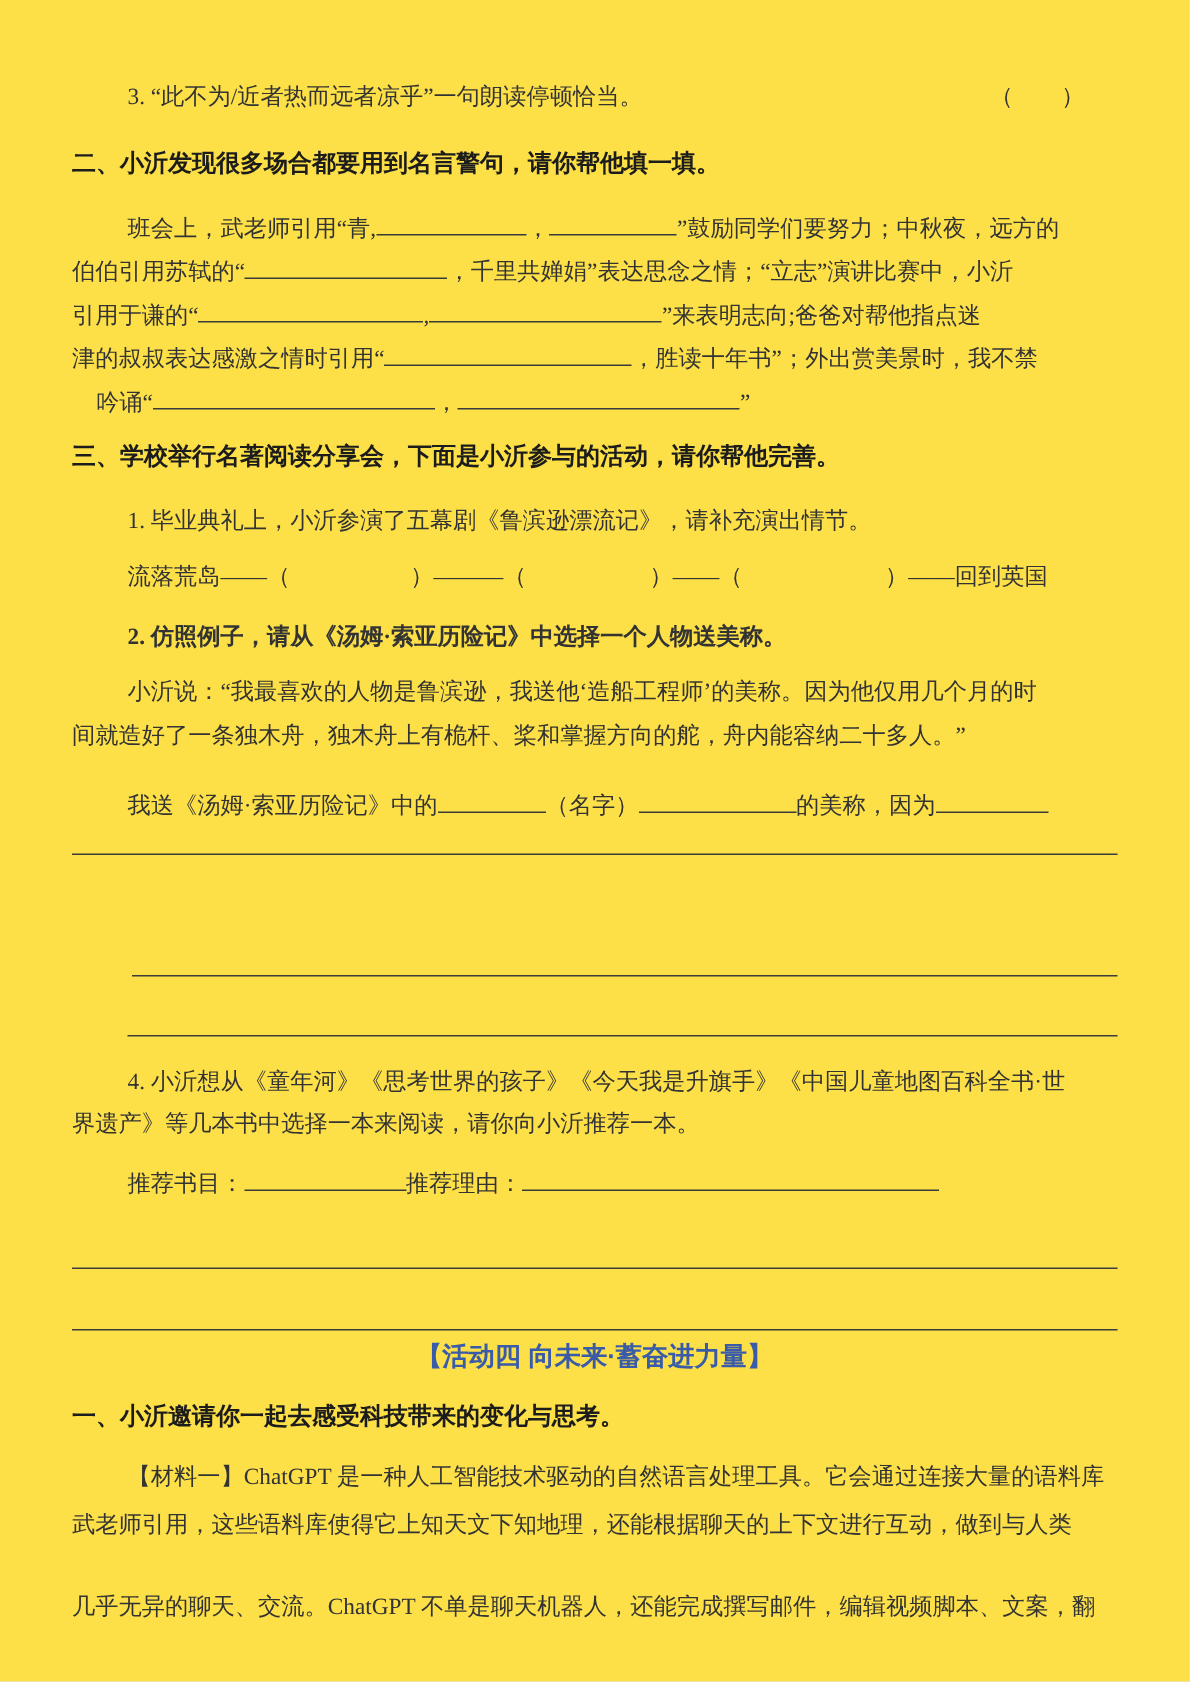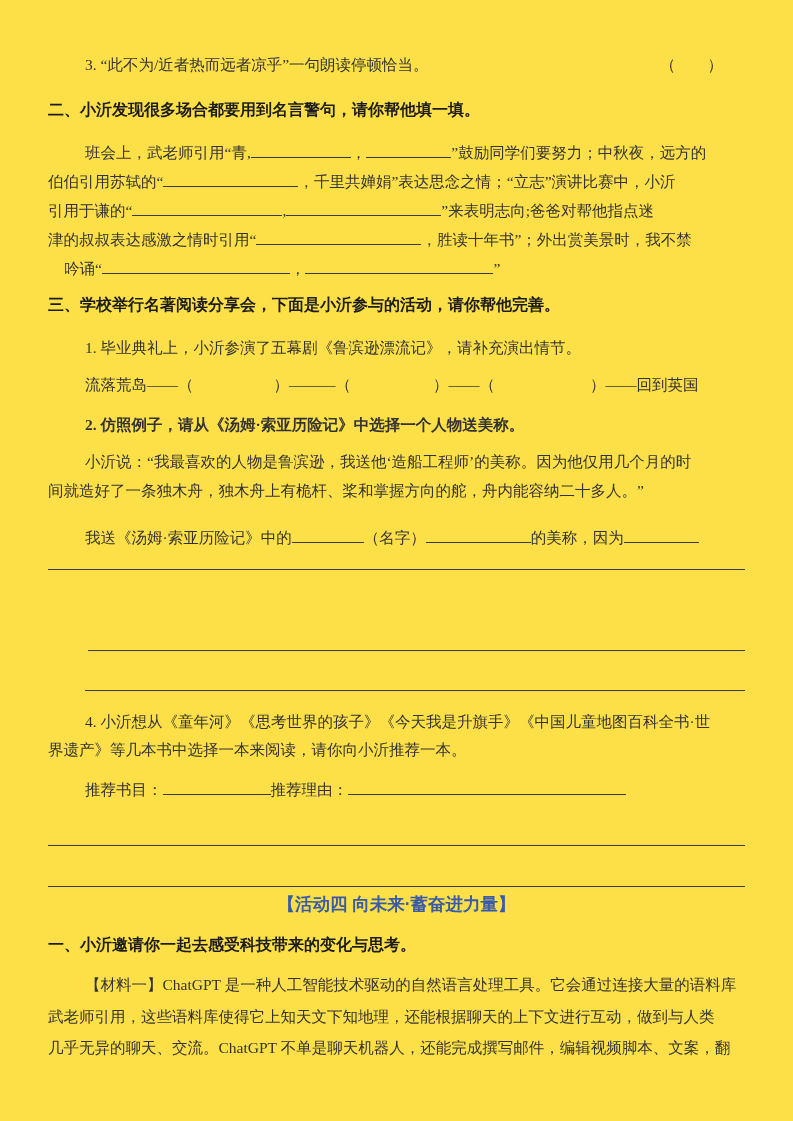--- a/index.html
+++ b/index.html
@@ -87,15 +87,15 @@
 
   <div class="rule" style="top:845px;left:48px;width:697px;"></div>
   <div class="rule" style="top:886px;left:48px;width:697px;"></div>
 
   <div class="blue-head" style="top:892px;">【活动四 向未来·蓄奋进力量】</div>
 
   <div class="line bold" style="top:933px;left:48px;">一、小沂邀请你一起去感受科技带来的变化与思考。</div>
 
   <div class="line" style="top:973px;left:85px;">【材料一】ChatGPT 是一种人工智能技术驱动的自然语言处理工具。它会通过连接大量的语料库</div>
   <div class="line" style="top:1005px;left:48px;">武老师引用，这些语料库使得它上知天文下知地理，还能根据聊天的上下文进行互动，做到与人类</div>
-  <div class="line" style="top:1036px;left:48px;">几乎无异的聊天、交流。ChatGPT 不单是聊天机器人，还能完成撰写邮件，编辑视频脚本、文案，翻</div>
+  <div class="line" style="top:1060px;left:48px;">几乎无异的聊天、交流。ChatGPT 不单是聊天机器人，还能完成撰写邮件，编辑视频脚本、文案，翻</div>
 
 </div>
 
 </body></html>

